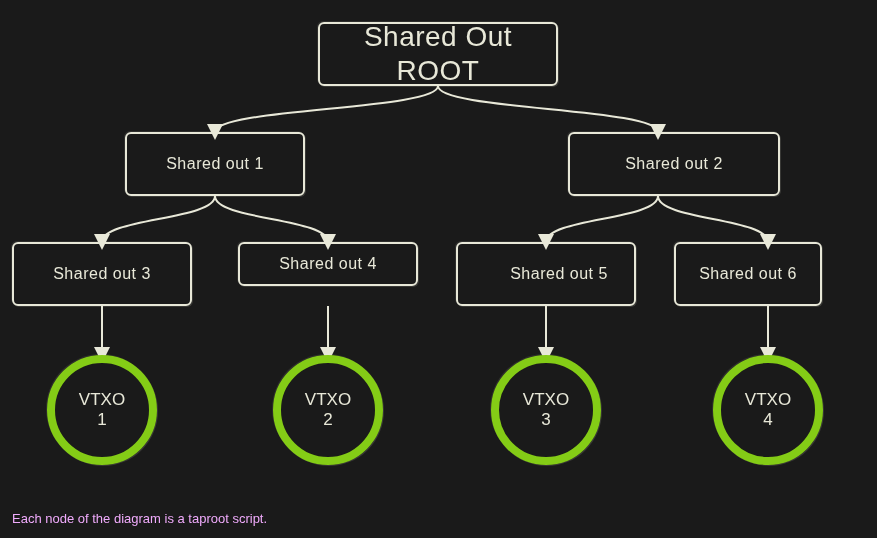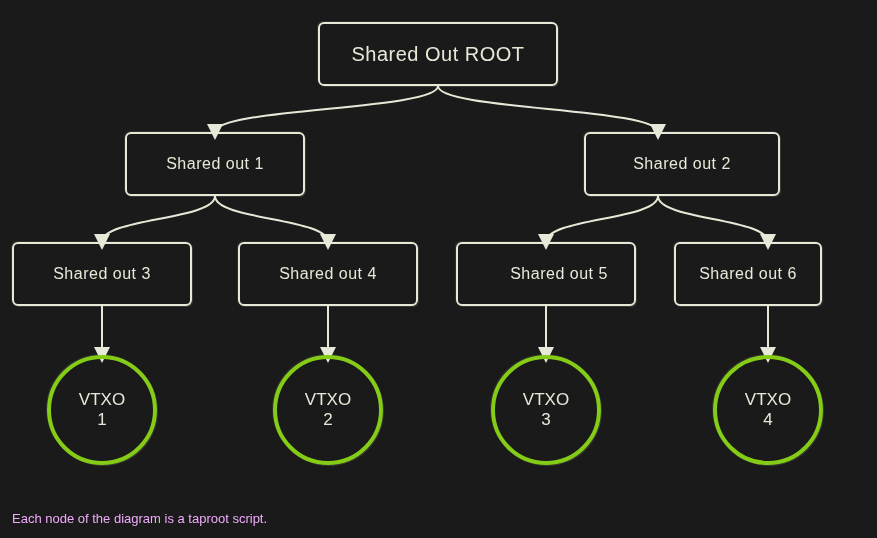--- a/index.html
+++ b/index.html
@@ -41,21 +41,21 @@
       text-align: center;
       color: #e8e8d8;
       font-size: 16px;
       font-weight: normal;
       letter-spacing: 0.5px;
       line-height: 1.2;
     }
 
     .node-circle {
       position: absolute;
-      border: 4px solid #84cc16;
+      border: 8px solid #84cc16;
       border-radius: 50%;
       background: transparent;
       display: flex;
       align-items: center;
       justify-content: center;
       text-align: center;
       color: #e8e8d8;
       font-size: 17px;
       font-weight: normal;
       line-height: 1.2;
@@ -101,29 +101,29 @@
 
     <line x1="768" y1="306" x2="768" y2="355" stroke="#e8e8d8" stroke-width="2" marker-end="url(#arrow)"></line>
 
     <defs>
       <marker id="arrow" markerWidth="8" markerHeight="8" refX="4" refY="4" orient="auto">
         <path d="M0,0 L0,8 L8,4 z" fill="#e8e8d8"></path>
       </marker>
     </defs>
   </svg>
 
-  <div class="node-box" style="left:318px; top:22px; width:240px; height:64px; font-size:20px;">Shared Out ROOT</div>
+  <div class="node-box" style="left:318px; top:22px; width:240px; height:64px; font-size:28px;">Shared Out ROOT</div>
 
   <div class="node-box" style="left:125px; top:132px; width:180px; height:64px;">Shared out 1</div>
 
-  <div class="node-box" style="left:584px; top:132px; width:196px; height:64px;">Shared out 2</div>
+  <div class="node-box" style="left:568px; top:132px; width:212px; height:64px;">Shared out 2</div>
 
   <div class="node-box" style="left:12px; top:242px; width:180px; height:64px;">Shared out 3</div>
 
-  <div class="node-box" style="left:238px; top:242px; width:180px; height:64px;">Shared out 4</div>
+  <div class="node-box" style="left:238px; top:242px; width:180px; height:44px;">Shared out 4</div>
 
   <div class="node-box" style="left:456px; top:242px; width:180px; height:64px;padding-left:26px;">Shared out 5</div>
 
   <div class="node-box" style="left:674px; top:242px; width:148px; height:64px;">Shared out 6</div>
 
   <div class="node-circle" style="left:47px; top:355px; width:110px; height:110px;">
     <span style="white-space:pre-line;">VTXO
 1</span>
   </div>
 

